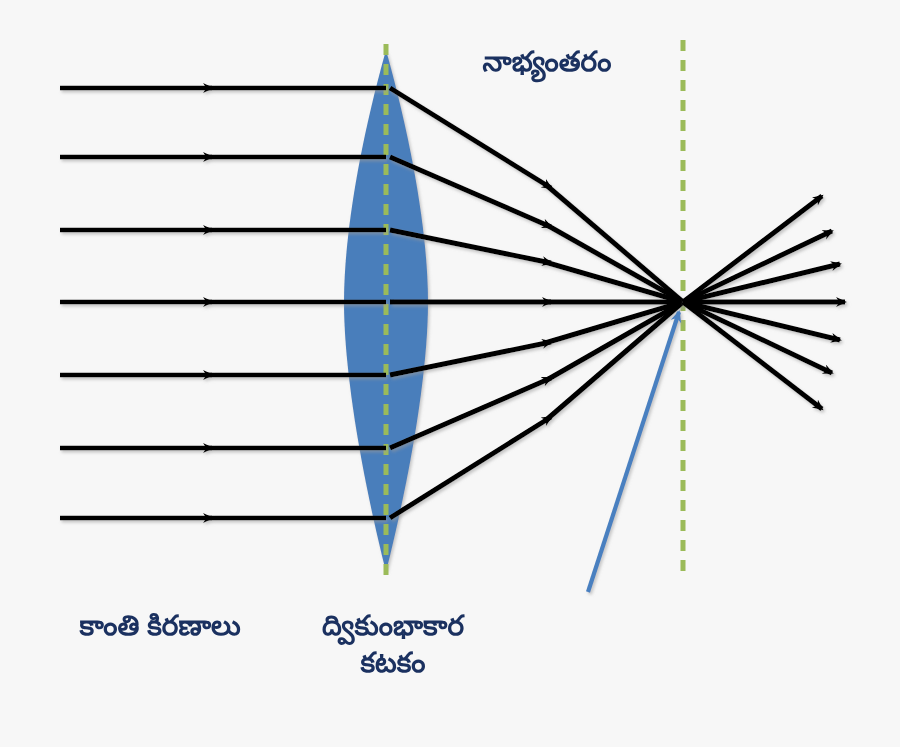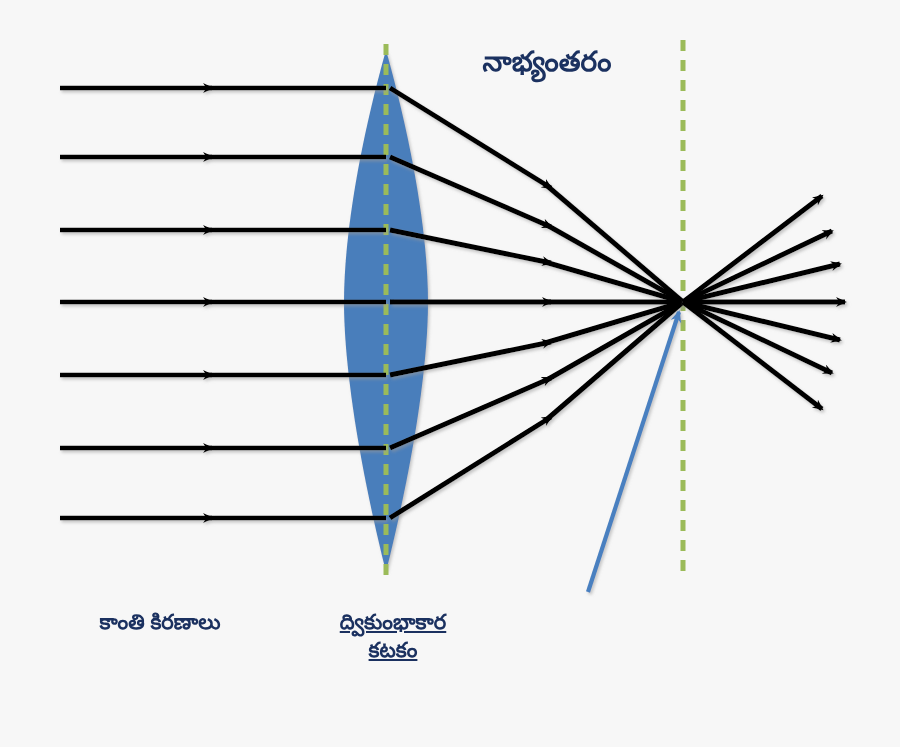--- a/index.html
+++ b/index.html
@@ -20,36 +20,35 @@
     left: 0;
     top: 0;
     width: 900px;
     height: 747px;
   }
   .caption {
     position: absolute;
     color: #1b3160;
     font-family: "Liberation Sans", sans-serif;
     font-weight: bold;
-    font-size: 21px;
+    font-size: 28px;
     line-height: 1.32;
     white-space: pre-line;
     text-align: center;
     letter-spacing: 0px;
   }
   #label-light-rays {
     left: 60px;
     top: 608px;
     width: 200px;
   }
   #label-lens {
     left: 288px;
     top: 608px;
     width: 210px;
-    text-decoration: underline;
   }
   #label-focus {
     left: 500px;
     top: 608px;
     width: 205px;
   }
   #label-focal-length {
     left: 452px;
     top: 44px;
     width: 190px;

